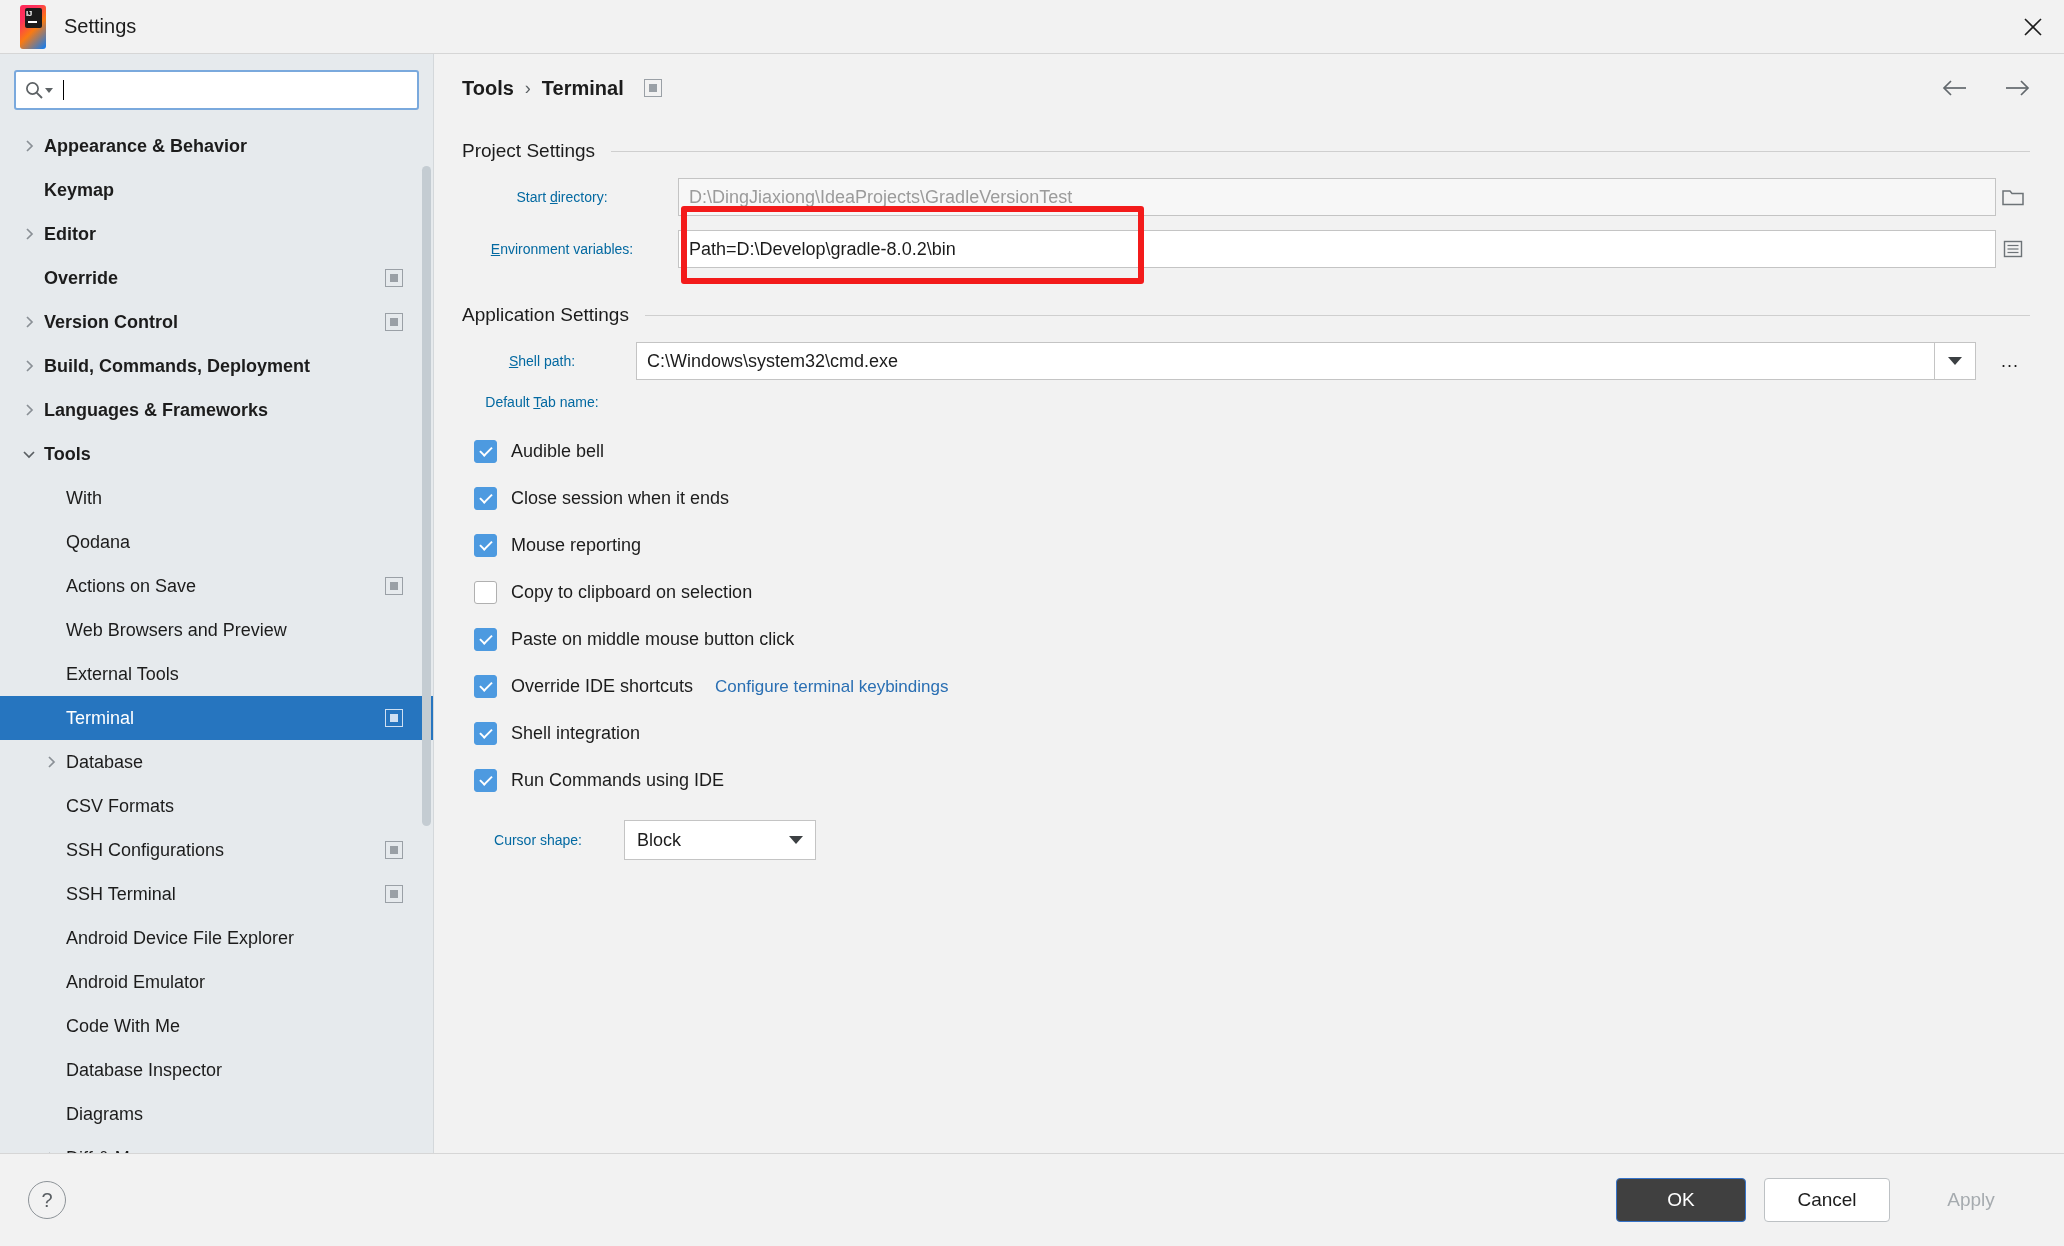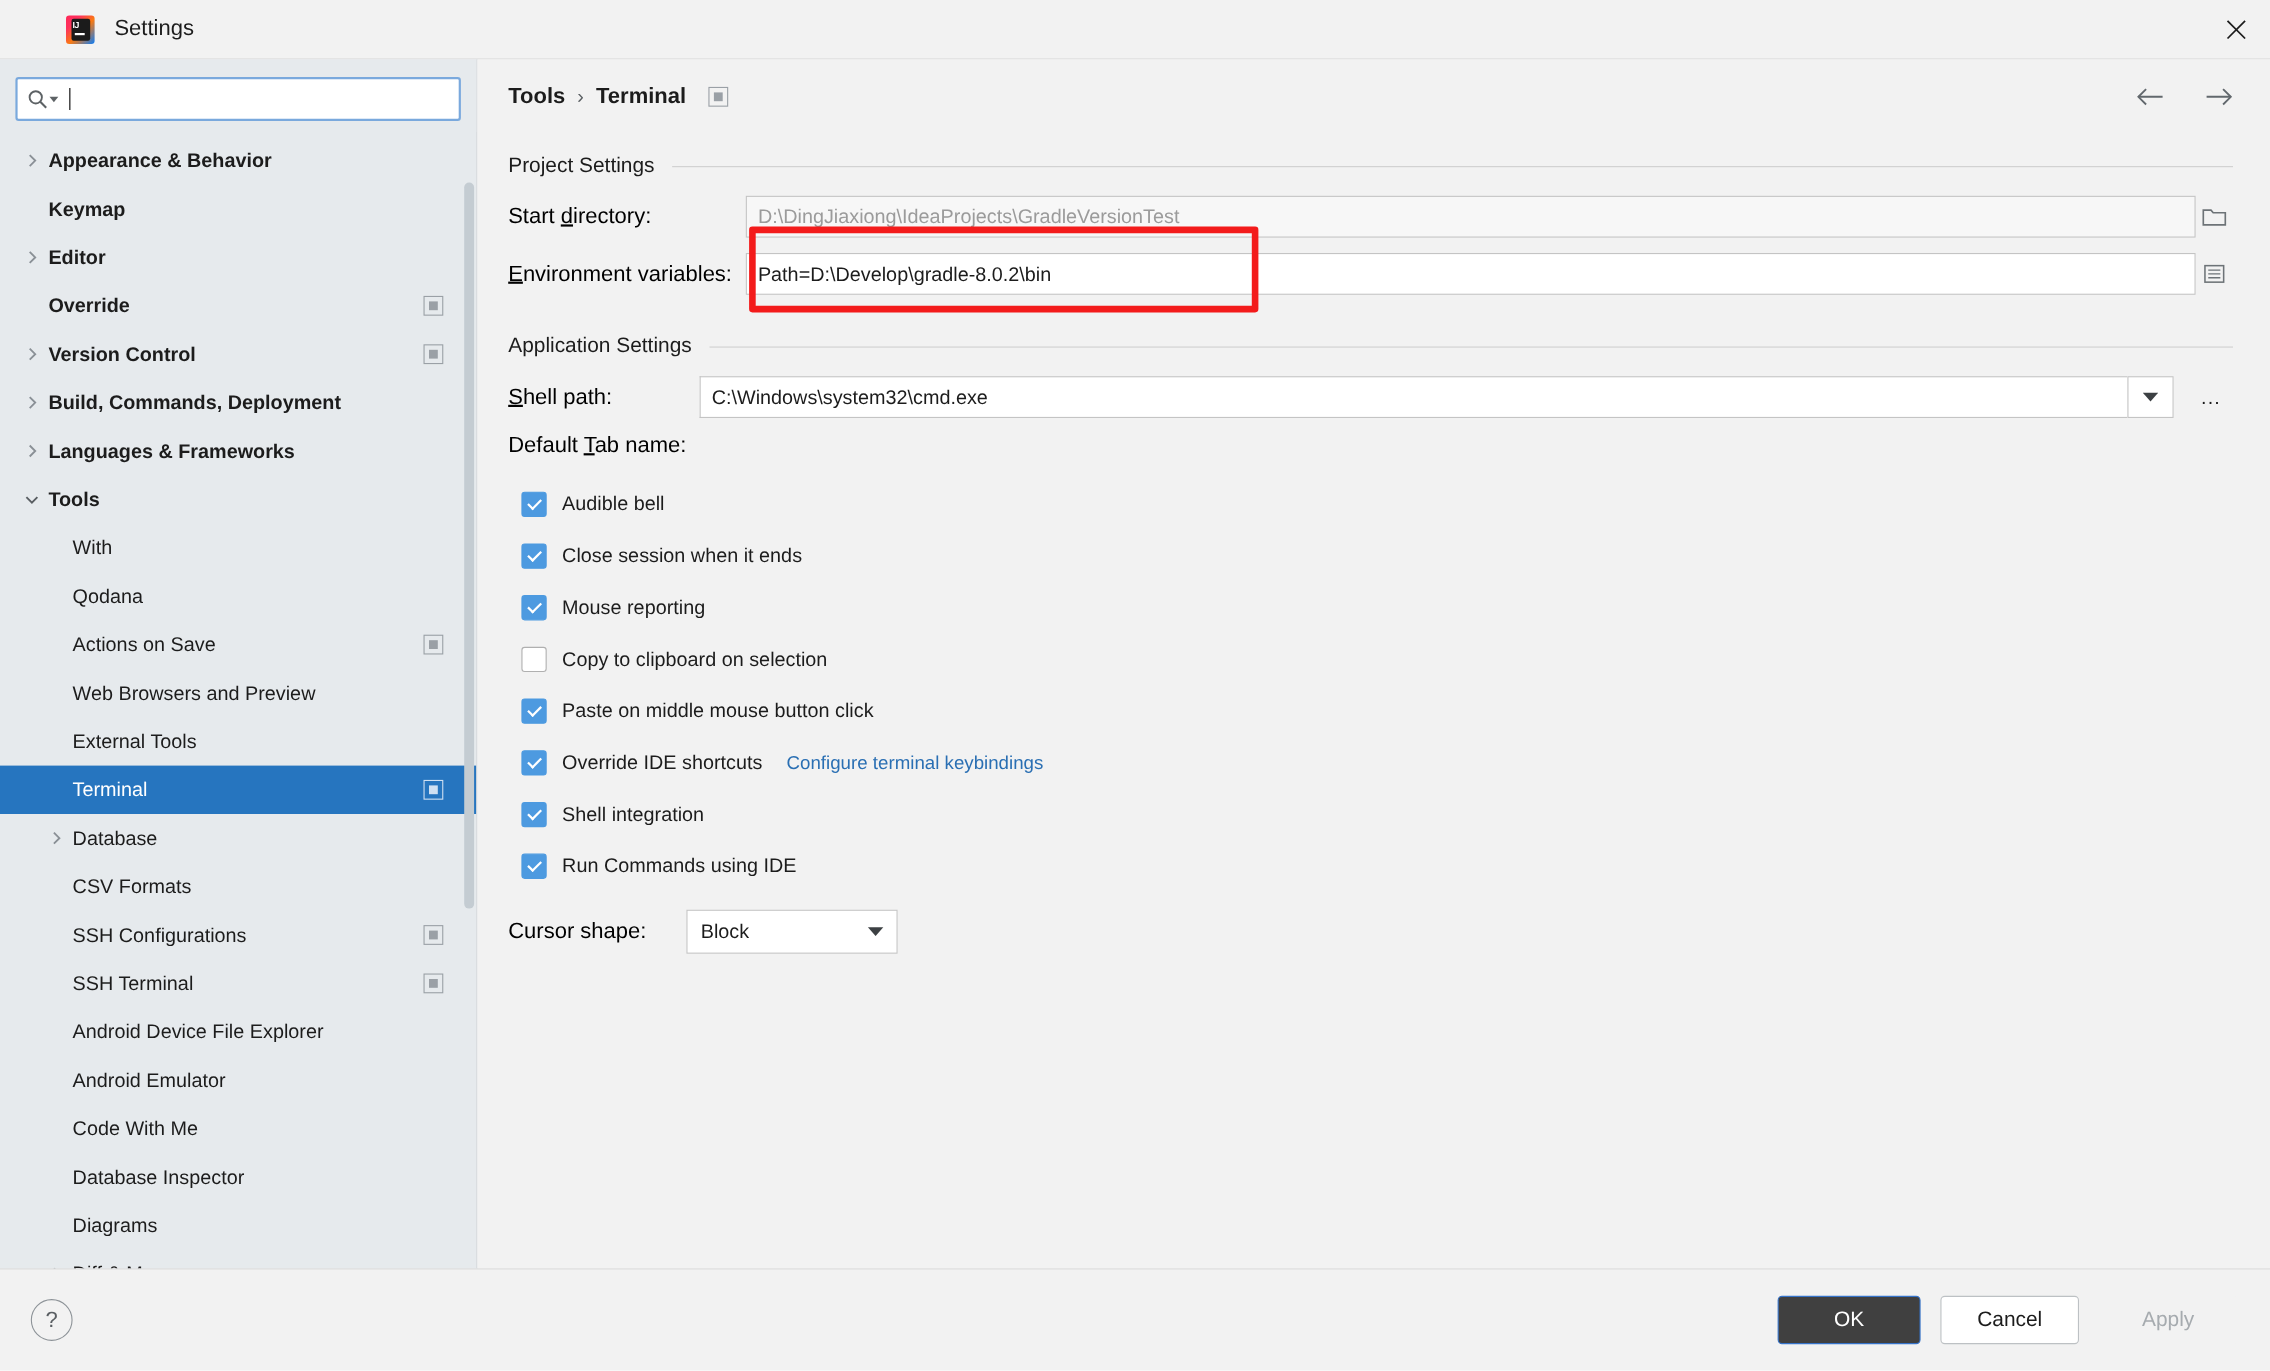--- a/index.html
+++ b/index.html
@@ -22,27 +22,26 @@
   .titlebar {
     height: 53px;
     background: #f2f2f2;
     display: flex;
     align-items: center;
     padding-left: 20px;
     flex: 0 0 53px;
     position: relative;
   }
   .ij-logo {
-    width: 26px; height: 26px;
+    width: 26px; height: 44px;
     position: relative;
     flex: 0 0 26px;
     border-radius: 3px;
     overflow: hidden;
     background: linear-gradient(135deg,#fe2857 0%,#fe315d 25%,#f97a12 55%,#087cfa 100%);
-    margin-left: 40px;
   }
   .ij-logo .inner {
     position: absolute; left: 5px; top: 3px;
     width: 17px; height: 20px;
     background: #1b1b1b;
     border-radius: 2px;
   }
   .ij-logo .ij-text {
     position: absolute; left: 6px; top: 4px;
     font-size: 8px; color: #fff; font-weight: bold;
@@ -245,23 +244,23 @@
     margin-left: 16px;
   }
 
   .form-row {
     display: flex;
     align-items: center;
     margin-bottom: 14px;
     position: relative;
   }
   .form-label {
-    font-size: 20px;
-    color: #000000;
-    text-align: left;
+    font-size: 14px;
+    color: #0369a1;
+    text-align: center;
     white-space: nowrap;
   }
   .form-label u { text-decoration: underline; }
 
   .txtfield {
     height: 38px;
     background: #ffffff;
     border: 1px solid #c4c4c4;
     display: flex;
     align-items: center;

